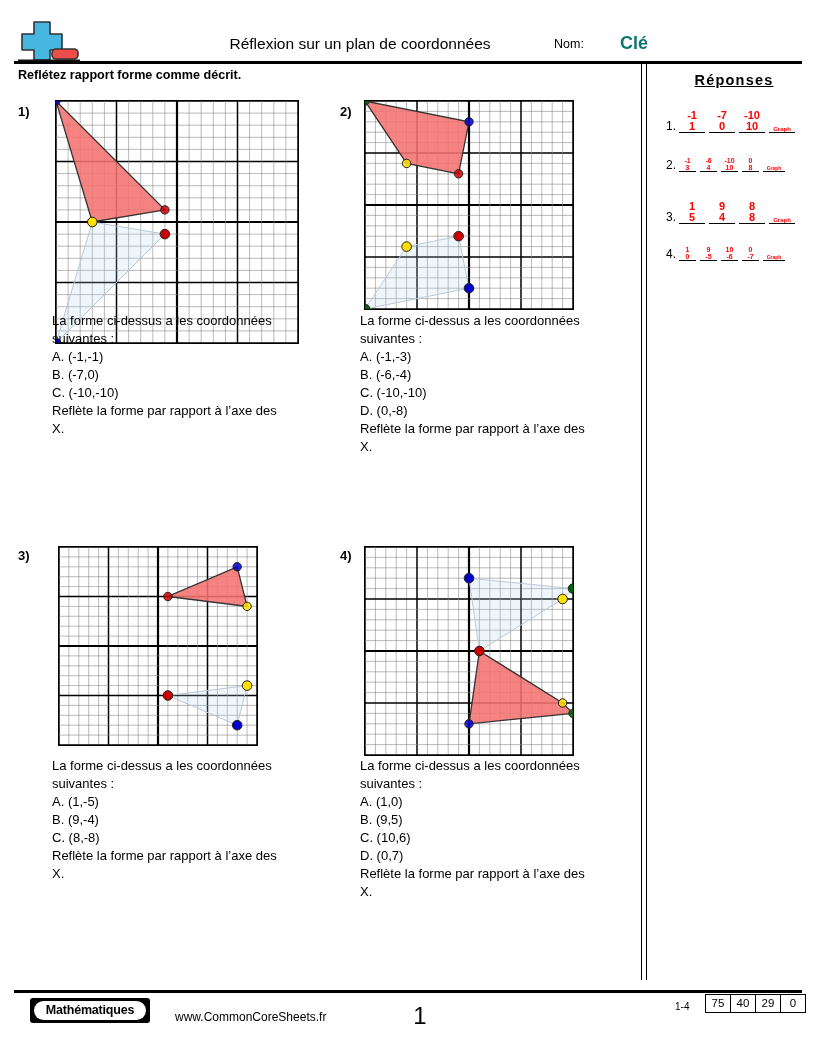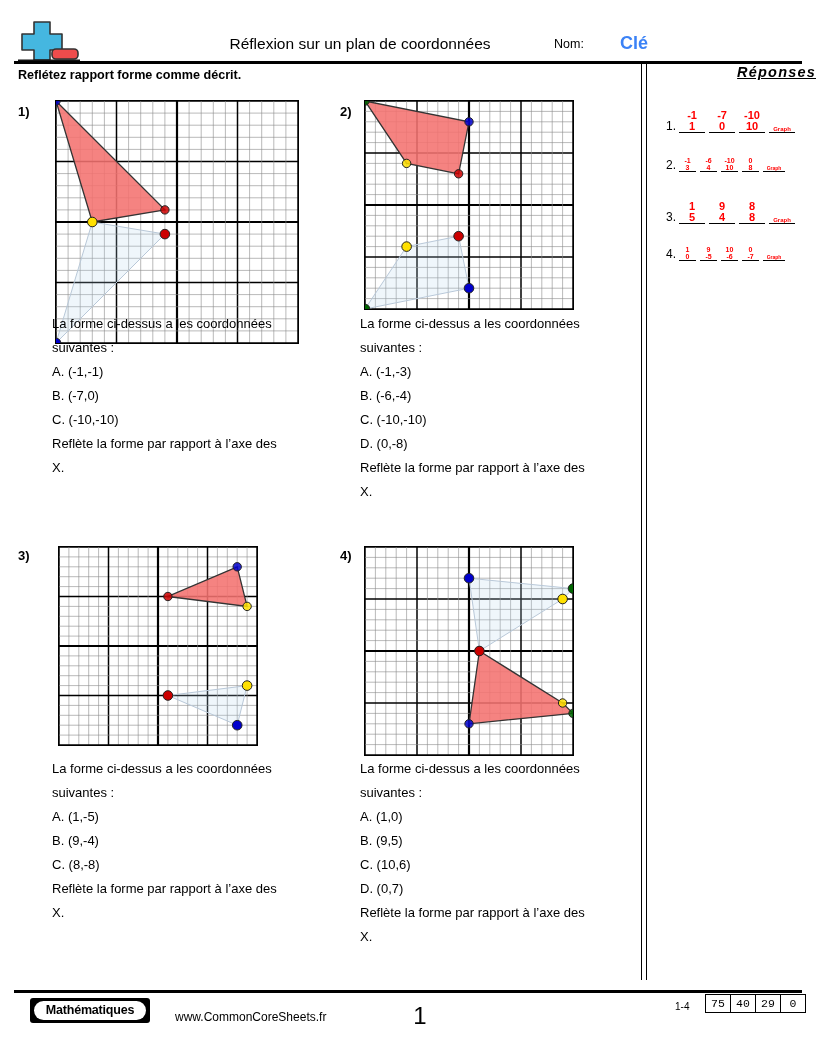--- a/index.html
+++ b/index.html
@@ -48,21 +48,21 @@
     position: absolute;
     left: 554px; top: 44px;
     font-size: 12.5px;
     transform: translateY(-50%);
   }
   .name-value {
     position: absolute;
     left: 620px; top: 43px;
     font-size: 18px;
     font-weight: bold;
-    color: #3b82f6;
+    color: #0f766e;
     transform: translateY(-50%);
   }
   .header-rule {
     position: absolute;
     left: 14px; top: 61px;
     width: 788px; height: 2.5px;
     background: #000;
   }
   .instructions {
     position: absolute;
@@ -81,26 +81,26 @@
     border-right: 1.4px solid #000;
   }
 
   
   .answers {
     position: absolute;
     left: 652px; top: 64px;
     width: 164px;
   }
   .answers-title {
-    text-align: right;
+    text-align: center;
     font-size: 14.5px;
     font-weight: bold;
     letter-spacing: 1.2px;
     text-decoration: underline;
-    font-style: italic;
+    margin-top: 8px;
   }
   .ans-row {
     position: absolute;
     left: 14px;
     display: flex;
     align-items: flex-end;
     gap: 0px;
   }
   .ans-num {
     font-size: 12px;
@@ -135,21 +135,21 @@
   .graph-box {
     position: absolute;
     border: 1.6px solid #000;
     background: #ffffff;
     box-sizing: content-box;
   }
   .graph-svg { display: block; }
   .qtext {
     position: absolute;
     font-size: 13px;
-    line-height: 24px;
+    line-height: 18px;
     white-space: pre-line;
   }
 
   
   .footer-rule {
     position: absolute;
     left: 14px; top: 990px;
     width: 788px; height: 2.5px;
     background: #000;
   }
@@ -196,21 +196,20 @@
     display: flex;
     border: 1.2px solid #000;
   }
   .score-boxes div {
     width: 24px;
     height: 17px;
     font-size: 11.5px;
     text-align: center;
     line-height: 17px;
     border-right: 1.2px solid #000;
-    font-family: Liberation Mono, monospace;
   }
   .score-boxes div:last-child { border-right: none; }
 </style>
 </head>
 <body>
 
 <div class="page">
 
   <div class="header">
     <div class="logo">

